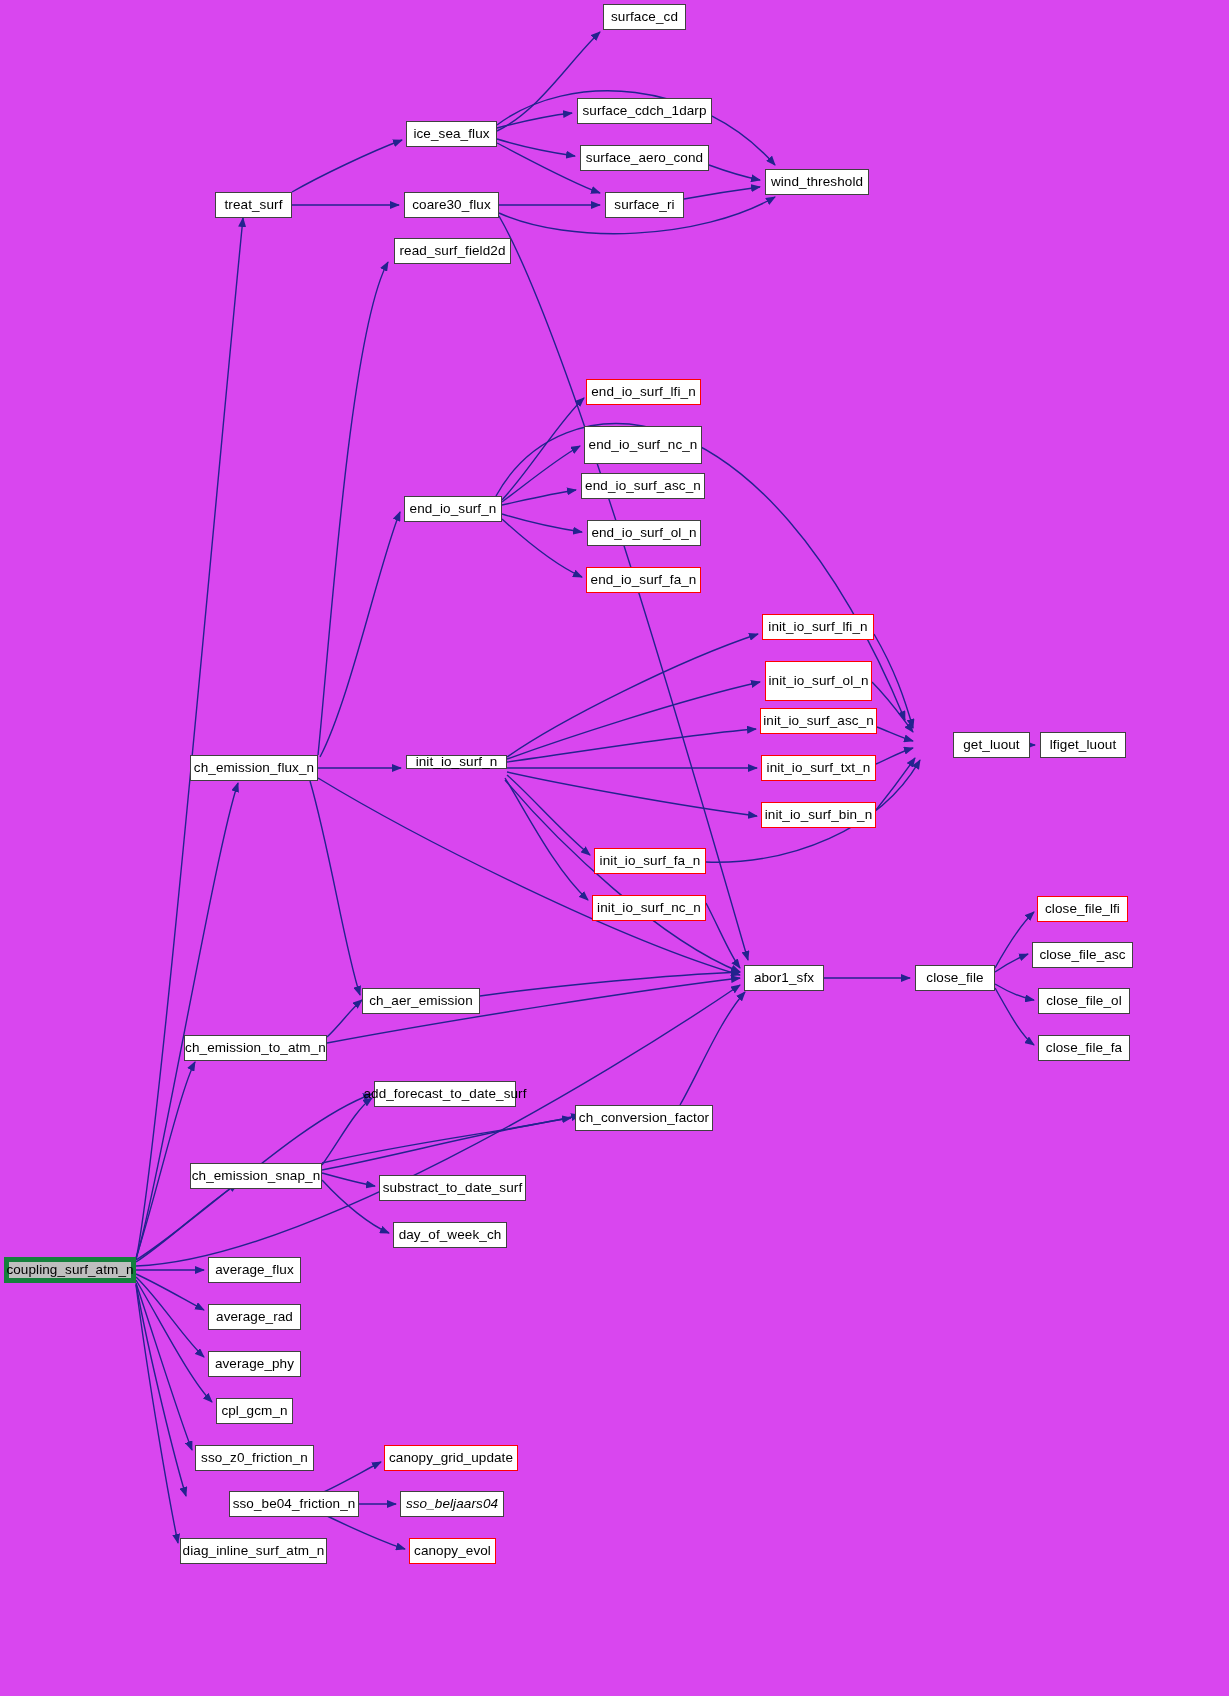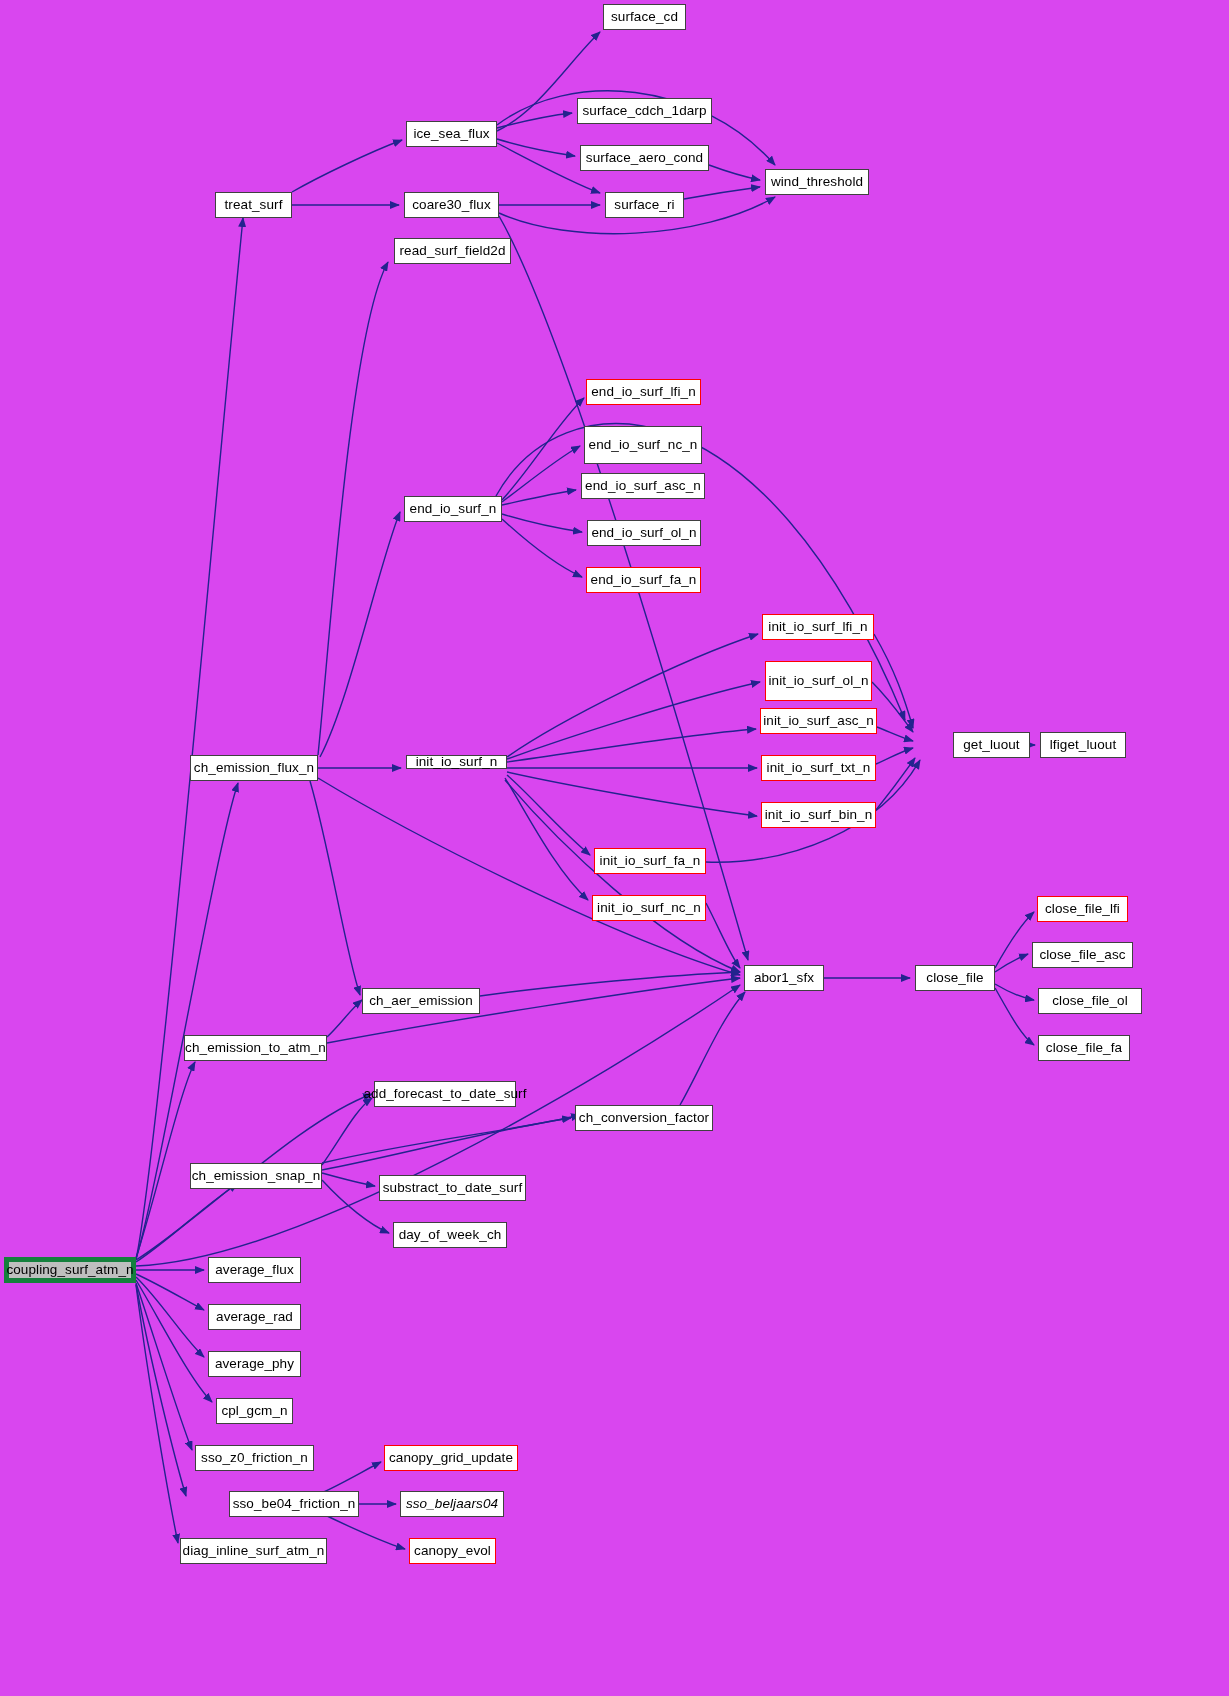--- a/index.html
+++ b/index.html
@@ -195,21 +195,21 @@
       </div>
       <div class="node" style="left: 1032px; top: 942px; width: 101px; height: 26px;">
         <span>close_file_asc</span>
       </div>
       <div class="node" style="left: 744px; top: 965px; width: 80px; height: 26px; align-items: center;">
         <span>abor1_sfx</span>
       </div>
       <div class="node" style="left: 915px; top: 965px; width: 80px; height: 26px;">
         <span>close_file</span>
       </div>
-      <div class="node" style="left: 1038px; top: 988px; width: 104px; height: 26px;">
+      <div class="node" style="left: 1038px; top: 988px; width: 92px; height: 26px;">
         <span>close_file_ol</span>
       </div>
       <div class="node" style="left: 362px; top: 988px; width: 118px; height: 26px;">
         <span>ch_aer_emission</span>
       </div>
       <div class="node" style="left: 1038px; top: 1035px; width: 92px; height: 26px;">
         <span>close_file_fa</span>
       </div>
       <div class="node" style="left: 184px; top: 1035px; width: 143px; height: 26px;">
         <span>ch_emission_to_atm_n</span>

